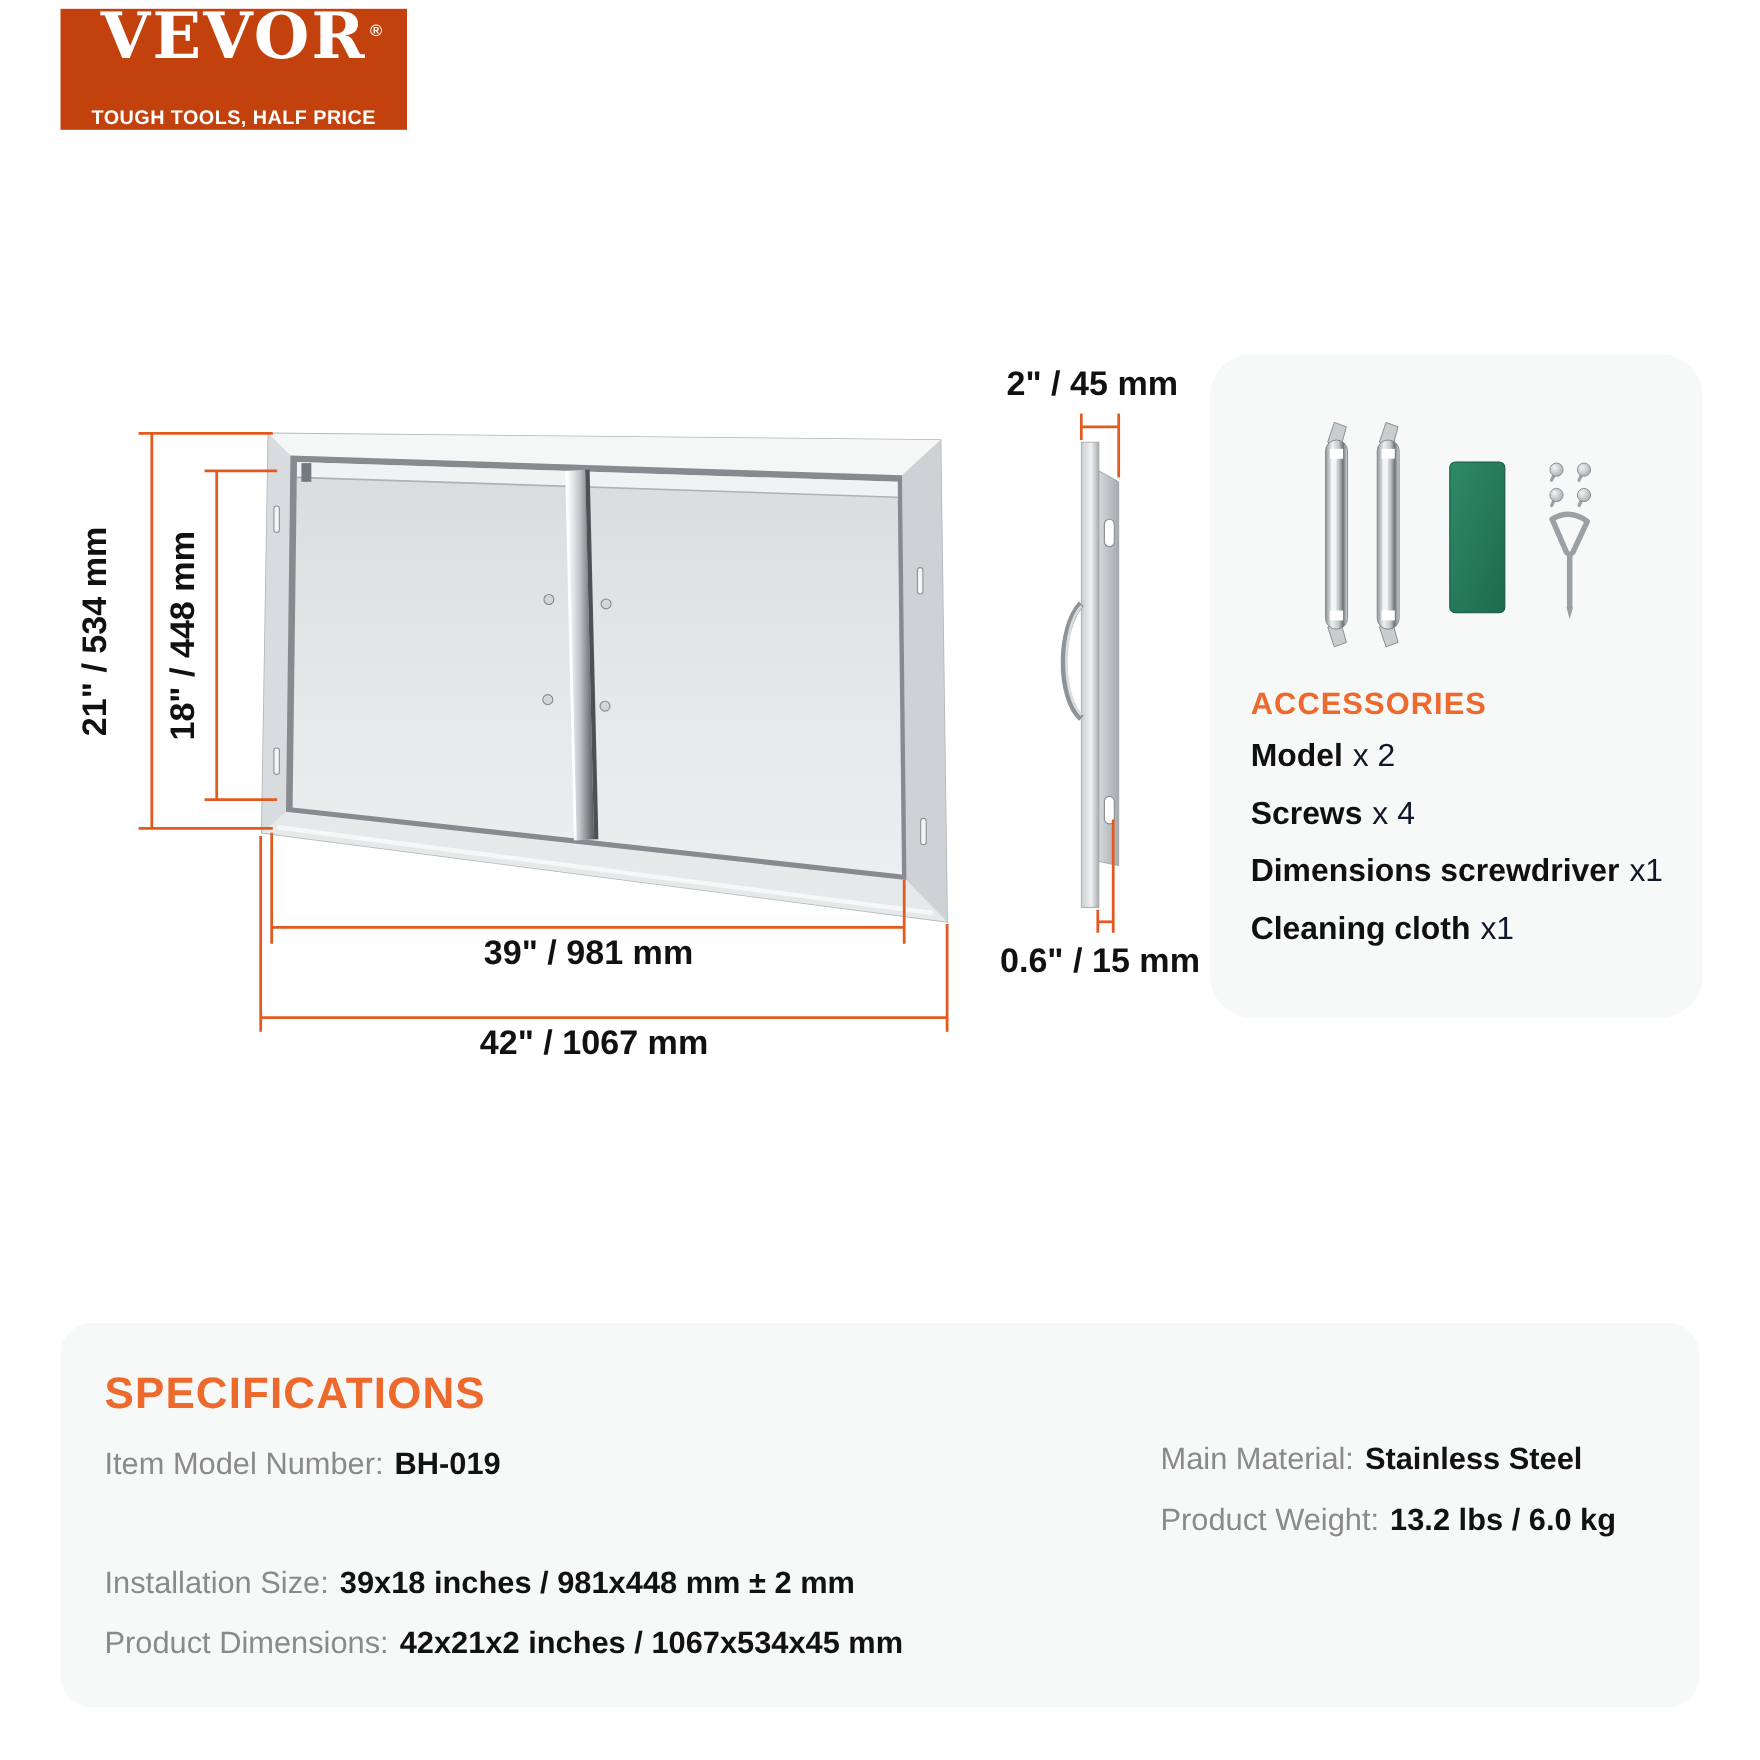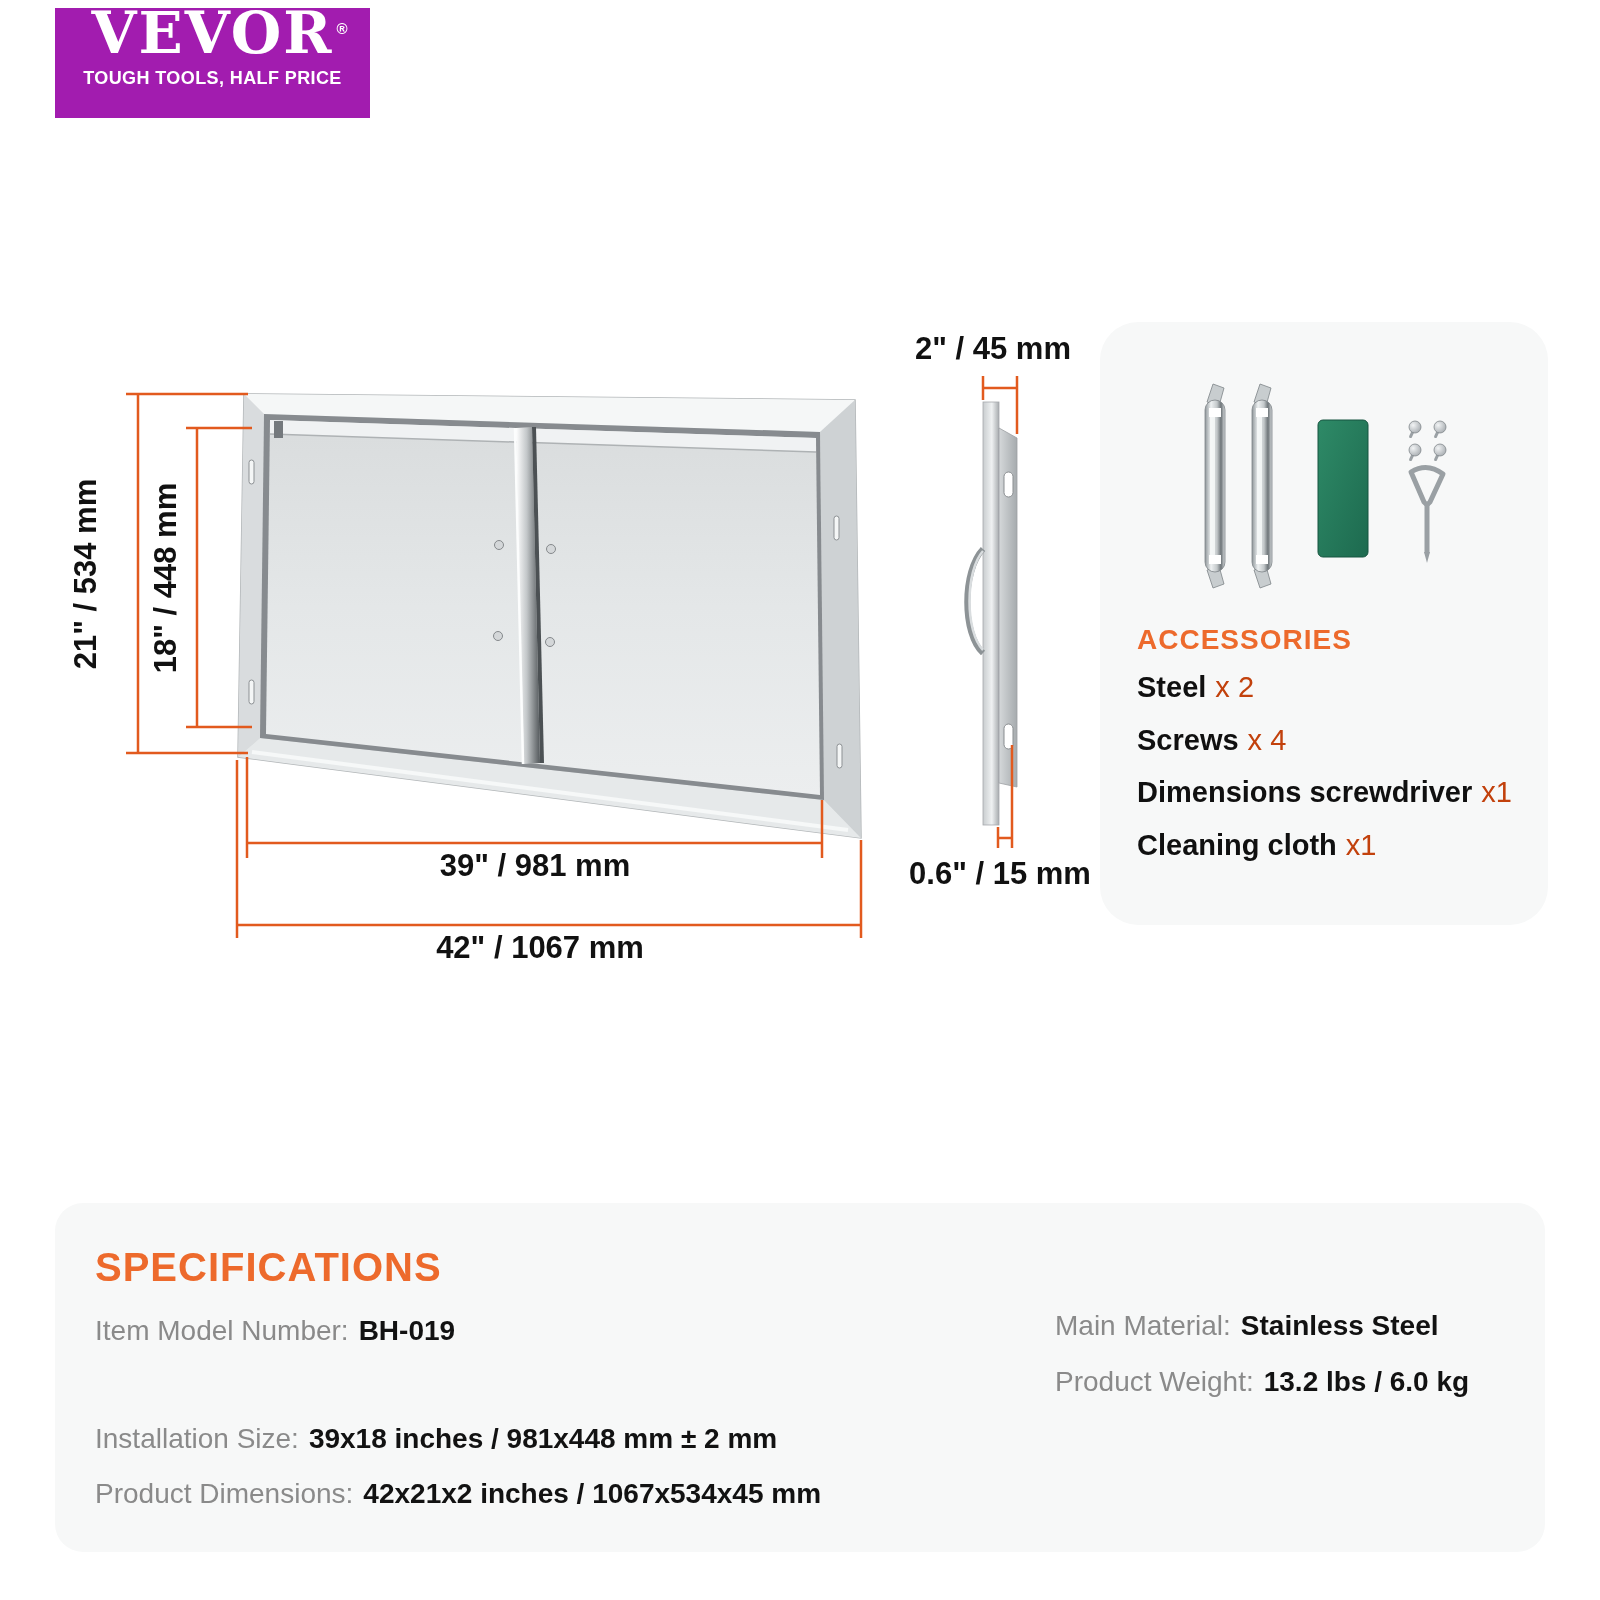--- a/index.html
+++ b/index.html
@@ -1,21 +1,21 @@
 <!DOCTYPE html>
 <html><head>
 <meta charset="utf-8">
 <style>
   html,body{margin:0;padding:0;background:#ffffff;}
   .canvas{position:relative;width:1600px;height:1600px;background:#ffffff;overflow:hidden;
           font-family:"Liberation Sans",sans-serif;}
 
   
-  .logo{position:absolute;left:55px;top:8px;width:315px;height:110px;background:#a21caf;
-        display:flex;flex-direction:column;align-items:center;justify-content:flex-start;}
+  .logo{position:absolute;left:55px;top:8px;width:315px;height:110px;background:#c2410c;
+        display:flex;flex-direction:column;align-items:center;justify-content:space-between;}
   .logo-word{font-family:"DejaVu Serif",serif;font-weight:bold;color:#ffffff;font-size:58px;
              line-height:58px;letter-spacing:2px;position:relative;margin-top:-4px;}
   .logo-reg{position:absolute;right:-16px;top:-4px;font-size:15px;font-family:"Liberation Sans",sans-serif;}
   .logo-tagline{color:#ffffff;font-size:18px;font-weight:bold;letter-spacing:0.4px;margin-top:6px;white-space:nowrap;}
 
   
   .diagram-svg{position:absolute;left:0;top:0;width:1600px;height:1600px;pointer-events:none;}
 
   
   .dim{position:absolute;height:38px;line-height:38px;font-size:31px;font-weight:bold;color:#111111;
@@ -31,21 +31,21 @@
   
   .card{position:absolute;background:#f7f8f8;border-radius:34px;}
   .card-accessories{left:1100px;top:322px;width:448px;height:603px;border-radius:38px;}
   .card-specs{left:55px;top:1203px;width:1490px;height:349px;border-radius:28px;}
 
   .acc-photos{position:absolute;left:0;top:40px;width:448px;height:270px;}
   .acc-title{position:absolute;left:37px;top:302px;font-size:28px;font-weight:bold;color:#ED6A2C;letter-spacing:1px;}
   .acc-row{position:absolute;left:37px;height:34px;line-height:34px;font-size:29px;white-space:nowrap;}
   .acc-row-0{top:348px;} .acc-row-1{top:401px;} .acc-row-2{top:453px;} .acc-row-3{top:506px;}
   .acc-name{font-weight:bold;color:#101010;}
-  .acc-count{color:#c2410c;margin-left:9px;}
+  .acc-count{color:#0f172a;margin-left:9px;}
 
   .spec-title{position:absolute;left:40px;top:42px;font-size:40px;font-weight:bold;color:#ED6A2C;letter-spacing:1px;}
   .spec-row{position:absolute;height:36px;line-height:36px;font-size:28px;white-space:nowrap;}
   .spec-label{color:#8a8a8a;}
   .spec-value{font-weight:bold;color:#121212;margin-left:10px;}
   .spec-l{left:40px;} .spec-r{left:1000px;}
   .spec-row-l0{top:110px;} .spec-row-l1{top:161px;} .spec-row-l2{top:218px;} .spec-row-l3{top:273px;}
   .spec-row-r0{top:105px;} .spec-row-r1{top:161px;}
 </style>
 </head>
@@ -228,21 +228,21 @@
       </g>
 
       <g stroke="#9aa0a4" fill="none" stroke-width="5" stroke-linejoin="round" stroke-linecap="round">
         <path d="M311,110 Q327,100 343,112 L330,140 Q327,144 324,140 Z"></path>
         <line x1="327" y1="144" x2="327" y2="190"></line>
         <polygon points="324,190 330,190 327,201" fill="#9aa0a4" stroke="none"></polygon>
       </g>
     </svg>
 
     <div class="acc-title">ACCESSORIES</div>
-    <div class="acc-row acc-row-0"><span class="acc-name">Steel</span><span class="acc-count">x 2</span></div>
+    <div class="acc-row acc-row-0"><span class="acc-name">Model</span><span class="acc-count">x 2</span></div>
     <div class="acc-row acc-row-1"><span class="acc-name">Screws</span><span class="acc-count">x 4</span></div>
     <div class="acc-row acc-row-2"><span class="acc-name">Dimensions screwdriver</span><span class="acc-count">x1</span></div>
     <div class="acc-row acc-row-3"><span class="acc-name">Cleaning cloth</span><span class="acc-count">x1</span></div>
   </div>
 
   <div class="card card-specs">
     <div class="spec-title">SPECIFICATIONS</div>
 
     <div class="spec-row spec-l spec-row-l0"><span class="spec-label">Item Model Number:</span><span class="spec-value">BH-019</span></div>
     <div class="spec-row spec-l spec-row-l2"><span class="spec-label">Installation Size:</span><span class="spec-value">39x18 inches / 981x448 mm ± 2 mm</span></div>

